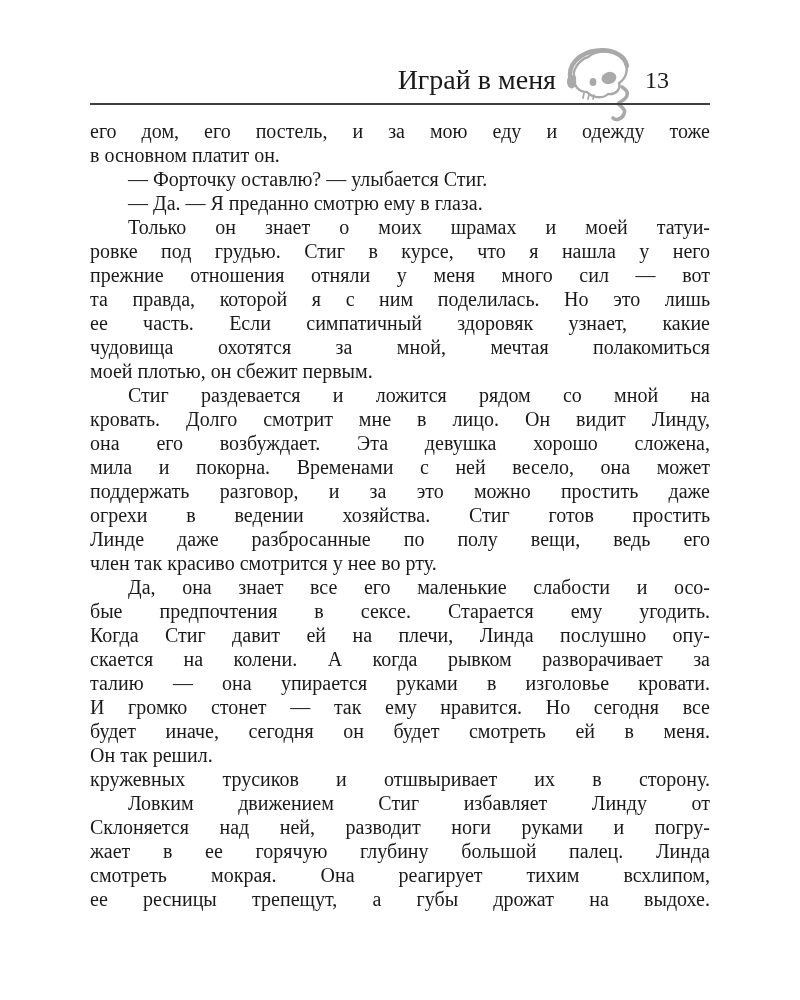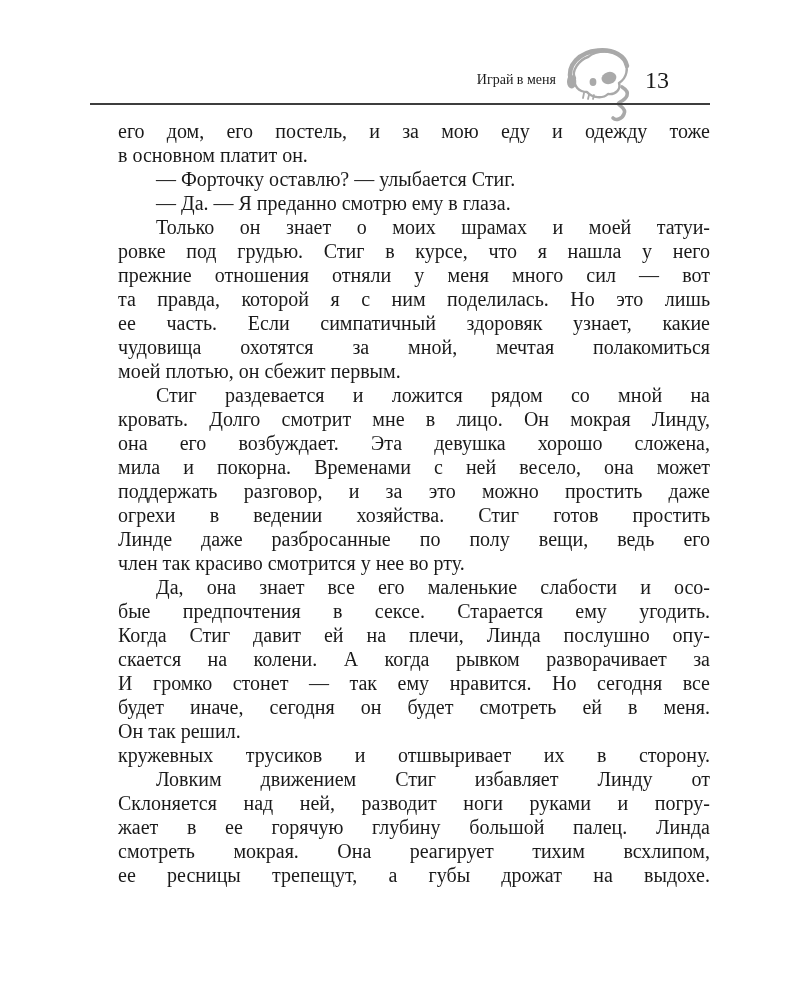--- a/index.html
+++ b/index.html
@@ -12,42 +12,41 @@
   .page{
     position:relative;
     width:800px;height:1000px;
     background:var(--paper);
     color:var(--text);
     font-family:"Liberation Serif","DejaVu Serif",serif;
     overflow:hidden;
   }
   .running-title{
     position:absolute;top:69px;right:244px;
-    font-size:14px;line-height:22px;white-space:nowrap;
+    font-size:28px;line-height:22px;white-space:nowrap;
   }
   .page-number{
     position:absolute;top:69px;right:131px;
     font-size:24px;line-height:22px;
   }
   .rule{
     position:absolute;top:103px;left:90px;
     width:620px;height:2px;background:var(--rule);
   }
   .doodle{
     position:absolute;top:47px;left:562px;
     width:84px;height:80px;
   }
   .body-text{
     position:absolute;top:119px;left:90px;width:620px;
     font-size:20px;line-height:24px;
   }
   .line{
     text-align:justify;
     text-align-last:justify;
-    margin-left:28px;
   }
   .line.lastline{text-align-last:left;}
   .line.indent{text-indent:38px;}
 </style>
 </head>
 <body>
 
 <div class="page">
 
   <span class="running-title">Играй в меня</span>
@@ -80,31 +79,32 @@
       <div class="line indent lastline">— Форточку оставлю? — улыбается Стиг.</div>
       <div class="line indent lastline">— Да. — Я преданно смотрю ему в глаза.</div>
       <div class="line indent">Только он знает о моих шрамах и моей татуи-</div>
       <div class="line">ровке под грудью. Стиг в курсе, что я нашла у него</div>
       <div class="line">прежние отношения отняли у меня много сил — вот</div>
       <div class="line">та правда, которой я с ним поделилась. Но это лишь</div>
       <div class="line">ее часть. Если симпатичный здоровяк узнает, какие</div>
       <div class="line">чудовища охотятся за мной, мечтая полакомиться</div>
       <div class="line lastline">моей плотью, он сбежит первым.</div>
       <div class="line indent">Стиг раздевается и ложится рядом со мной на</div>
-      <div class="line">кровать. Долго смотрит мне в лицо. Он мокрая Линду,</div>
+      <div class="line">кровать. Долго смотрит мне в лицо. Он видит Линду,</div>
       <div class="line">она его возбуждает. Эта девушка хорошо сложена,</div>
       <div class="line">мила и покорна. Временами с ней весело, она может</div>
       <div class="line">поддержать разговор, и за это можно простить даже</div>
       <div class="line">огрехи в ведении хозяйства. Стиг готов простить</div>
       <div class="line">Линде даже разбросанные по полу вещи, ведь его</div>
       <div class="line lastline">член так красиво смотрится у нее во рту.</div>
       <div class="line indent">Да, она знает все его маленькие слабости и осо-</div>
       <div class="line">бые предпочтения в сексе. Старается ему угодить.</div>
       <div class="line">Когда Стиг давит ей на плечи, Линда послушно опу-</div>
       <div class="line">скается на колени. А когда рывком разворачивает за</div>
+      <div class="line">талию — она упирается руками в изголовье кровати.</div>
       <div class="line">И громко стонет — так ему нравится. Но сегодня все</div>
       <div class="line">будет иначе, сегодня он будет смотреть ей в меня.</div>
       <div class="line lastline">Он так решил.</div>
       <div class="line">кружевных трусиков и отшвыривает их в сторону.</div>
       <div class="line indent">Ловким движением Стиг избавляет Линду от</div>
       <div class="line">Склоняется над ней, разводит ноги руками и погру-</div>
       <div class="line">жает в ее горячую глубину большой палец. Линда</div>
       <div class="line">смотреть мокрая. Она реагирует тихим всхлипом,</div>
       <div class="line">ее ресницы трепещут, а губы дрожат на выдохе.</div>
     </div>

